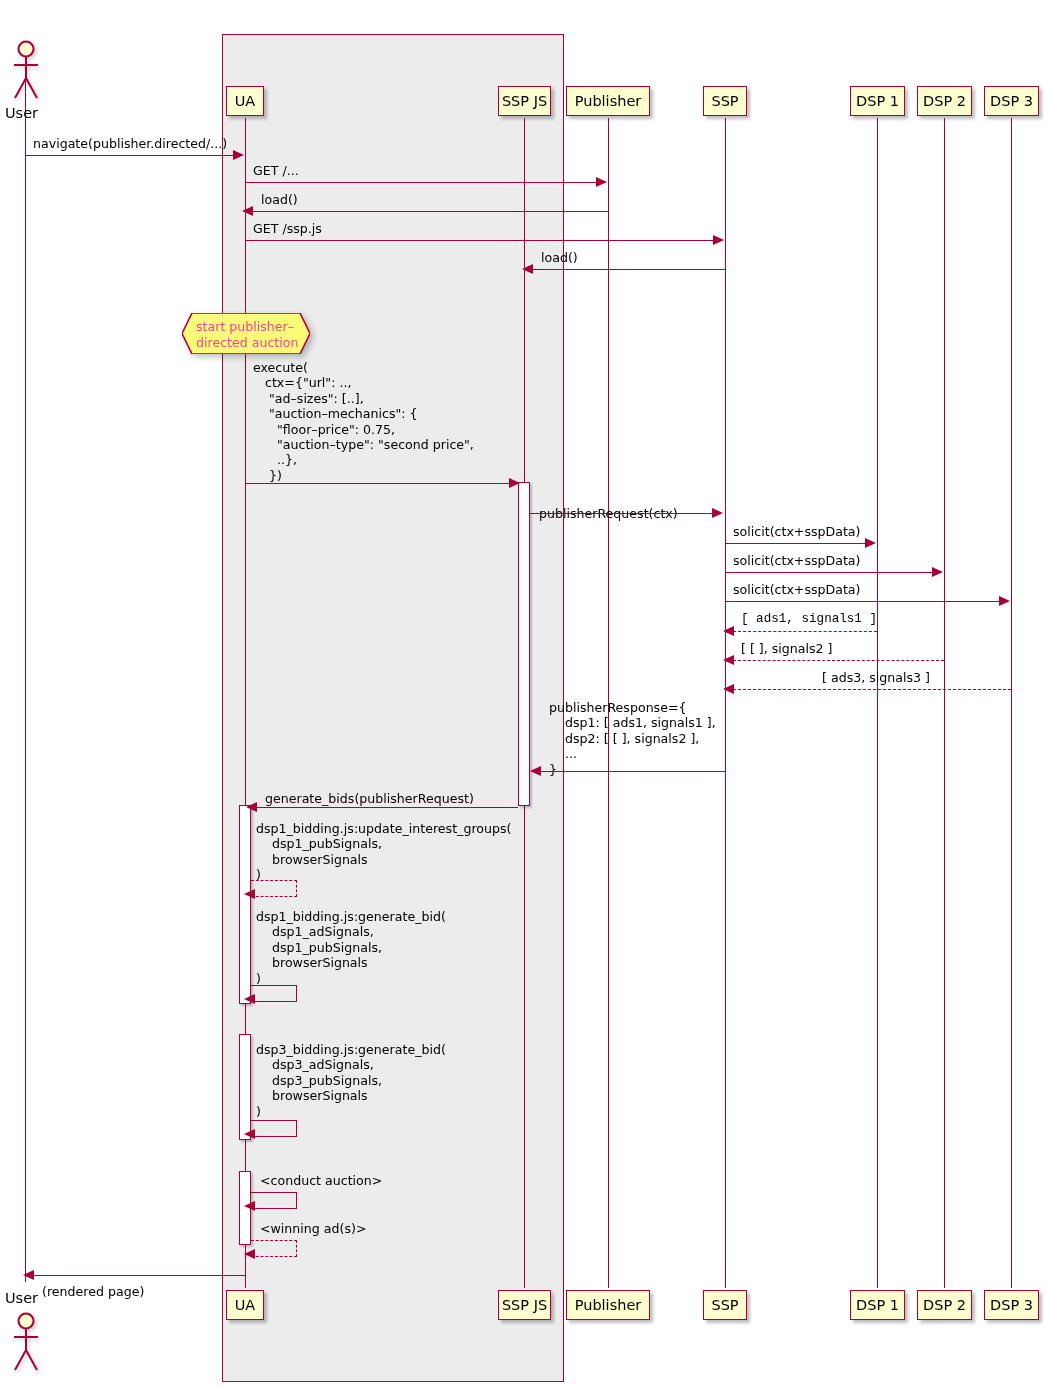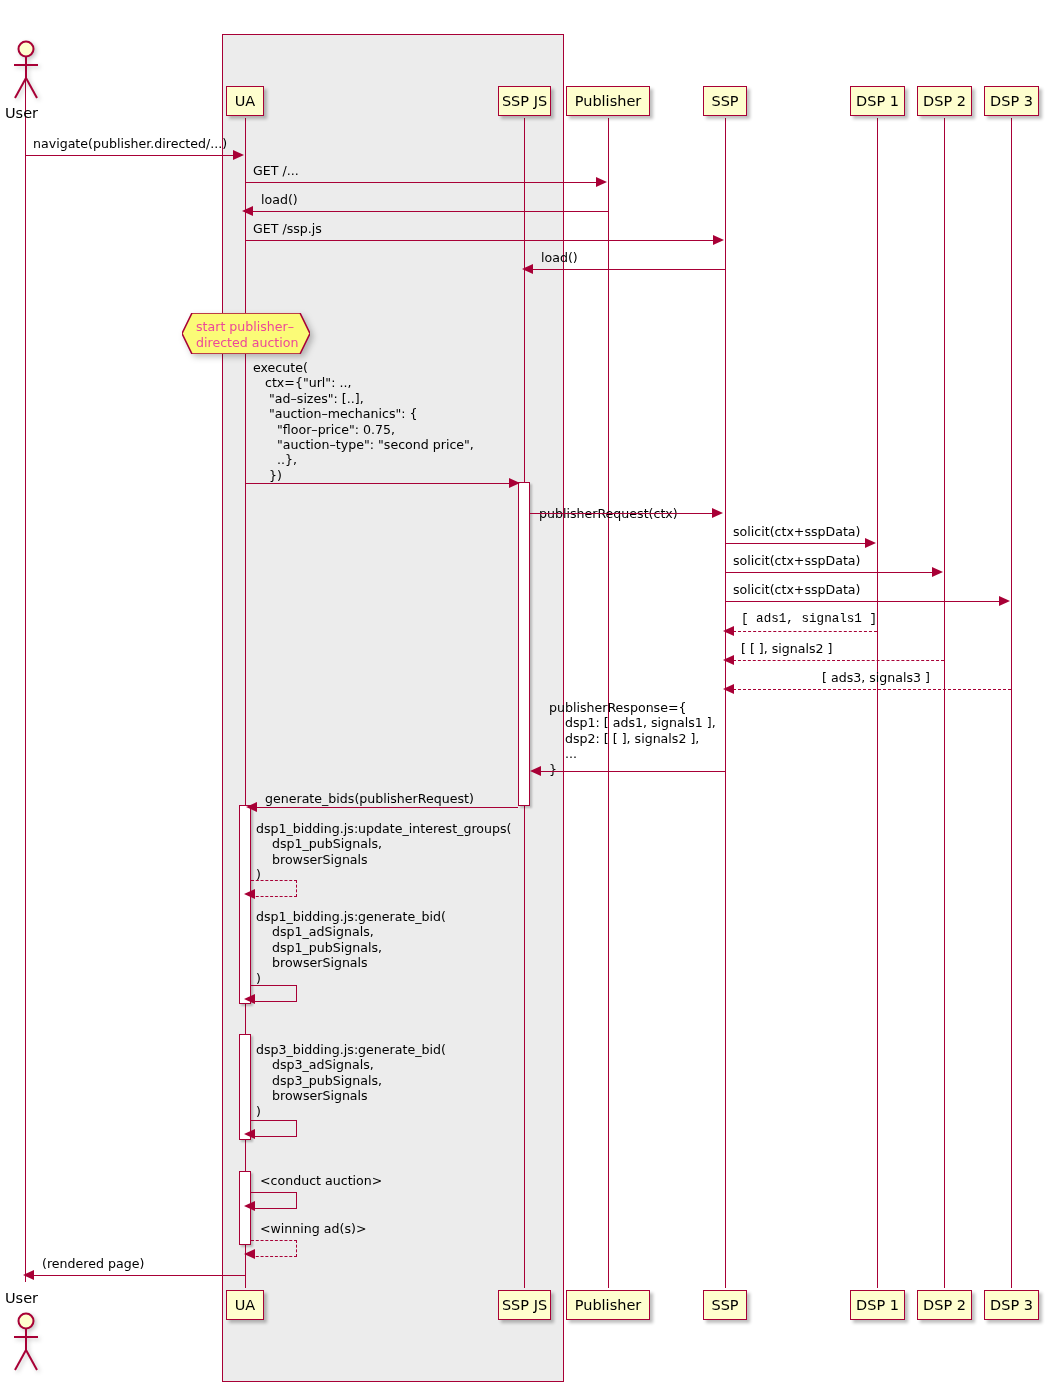--- a/index.html
+++ b/index.html
@@ -237,17 +237,17 @@
   <div class="arrow l" style="left:244px;top:1129px;"></div>
 
   <div class="msglabel" style="left:260px;top:1173px;">&lt;conduct auction&gt;</div>
   <div class="selfloop" style="left:251px;top:1192px;width:46px;height:17px;"></div>
   <div class="arrow l" style="left:244px;top:1201px;"></div>
 
   <div class="msglabel" style="left:260px;top:1221px;">&lt;winning ad(s)&gt;</div>
   <div class="selfloop dash" style="left:251px;top:1240px;width:46px;height:17px;"></div>
   <div class="arrow l" style="left:244px;top:1249px;"></div>
 
-  <div class="msglabel" style="left:42px;top:1256px;">(rendered page)</div>
+  <div class="msglabel" style="left:42px;top:1284px;">(rendered page)</div>
   <div class="msgline" style="left:33px;top:1275px;width:212px;"></div>
   <div class="arrow l" style="left:23px;top:1270px;"></div>
 
 </div>
 
 </body></html>

